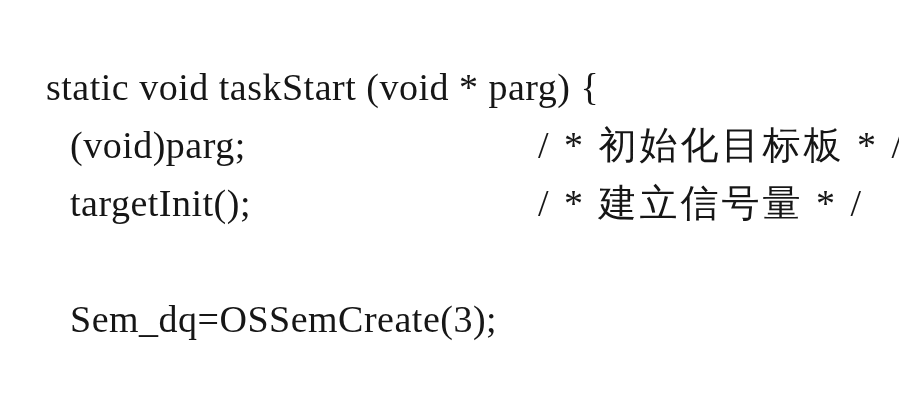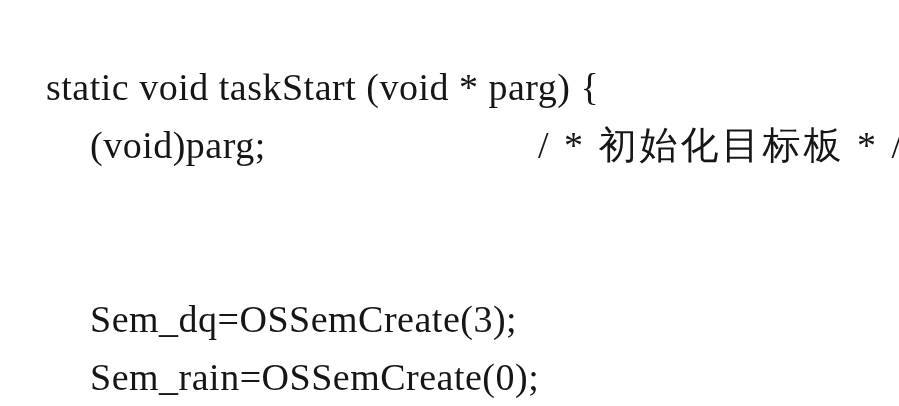--- a/index.html
+++ b/index.html
@@ -26,21 +26,21 @@
     height: 58px;
     line-height: 58px;
     white-space: pre;
   }
   .code-text {
     display: inline-block;
     white-space: pre;
     letter-spacing: 0.5px;
   }
   .ind0 { margin-left: 8px; }
-  .ind1 { margin-left: 52px; }
+  .ind1 { margin-left: 32px; }
   .code-comment {
     position: absolute;
     left: 538px;
     top: 0;
     white-space: pre;
     letter-spacing: 3px;
   }
 </style>
 </head>
 <body>
@@ -49,31 +49,30 @@
 
   <div class="code-line">
     <span class="code-text ind0">static void taskStart (void * parg) {</span>
   </div>
 
   <div class="code-line">
     <span class="code-text ind1">(void)parg;</span>
   </div>
 
   <div class="code-line">
+    <span class="code-text ind1">targetInit();</span>
     <span class="code-comment">/ * 初始化目标板 * /</span>
   </div>
 
   <div class="code-line">
+    <span class="code-comment">/ * 建立信号量 * /</span>
   </div>
 
   <div class="code-line">
     <span class="code-text ind1">Sem_dq=OSSemCreate(3);</span>
   </div>
 
-  <div class="code-line">
-    <span class="code-text ind1">Sem_rain=OSSemCreate(0);</span>
-  </div>
 
   <div class="code-line">
     
   </div>
 
 </div>
 
 </body></html>

